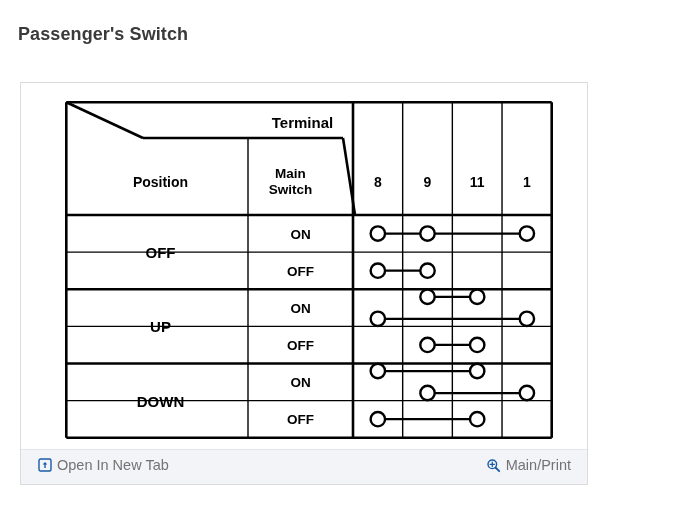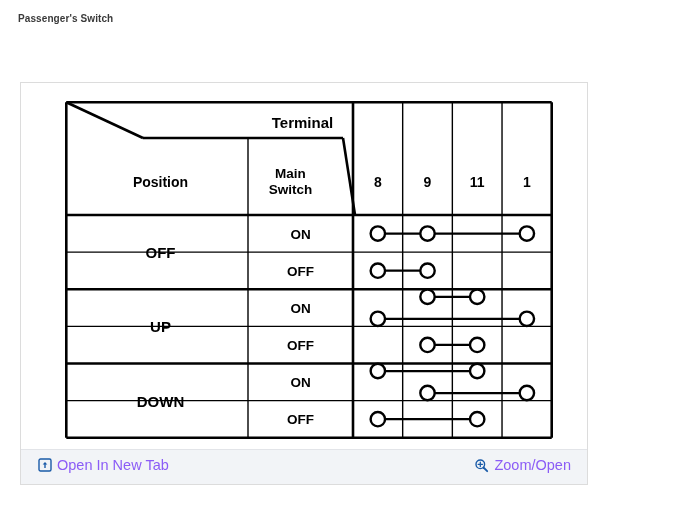--- a/index.html
+++ b/index.html
@@ -11,22 +11,22 @@
     height: 529px;
     background: #ffffff;
     font-family: "Liberation Sans", sans-serif;
     overflow: hidden;
   }
 
   
   .page-title {
     position: absolute;
     left: 18px;
-    top: 13px;
-    font-size: 10px;
+    top: 24px;
+    font-size: 18px;
     font-weight: bold;
     color: #3a3a3a;
     letter-spacing: .1px;
     text-align: center;
   }
 
   
   .card {
     position: absolute;
     left: 20px;
@@ -79,21 +79,21 @@
     height: 34px;
     background: #f2f4f7;
     border-top: 1px solid #e2e4e8;
   }
   .footer-link {
     position: absolute;
     top: 7px;
     display: flex;
     align-items: center;
     gap: 5px;
-    color: #8b5cf6;
+    color: #737373;
     font-size: 14.5px;
     text-decoration: none;
     cursor: pointer;
     white-space: nowrap;
   }
   .footer-link.left  { left: 16px; }
   .footer-link.right { right: 16px; }
   .footer-link .ficon {
     display: inline-flex;
     align-items: center;
@@ -193,17 +193,17 @@
     </a>
 
     <a class="footer-link right">
       <span class="ficon">
         <svg width="15" height="15" viewBox="0 0 15 15">
           <circle cx="6.3" cy="6.3" r="4.3" fill="none" stroke="#1a5ba8" stroke-width="1.4"></circle>
           <path d="M9.5 9.5 L13.2 13.2" stroke="#1a5ba8" stroke-width="1.8" stroke-linecap="round" fill="none"></path>
           <path d="M6.3 4.1 L6.3 8.5 M4.1 6.3 L8.5 6.3" stroke="#1a5ba8" stroke-width="1.25" stroke-linecap="round"></path>
         </svg>
       </span>
-      <span>Zoom/Open</span>
+      <span>Main/Print</span>
     </a>
 
   </div>
 </div>
 
 </body></html>

